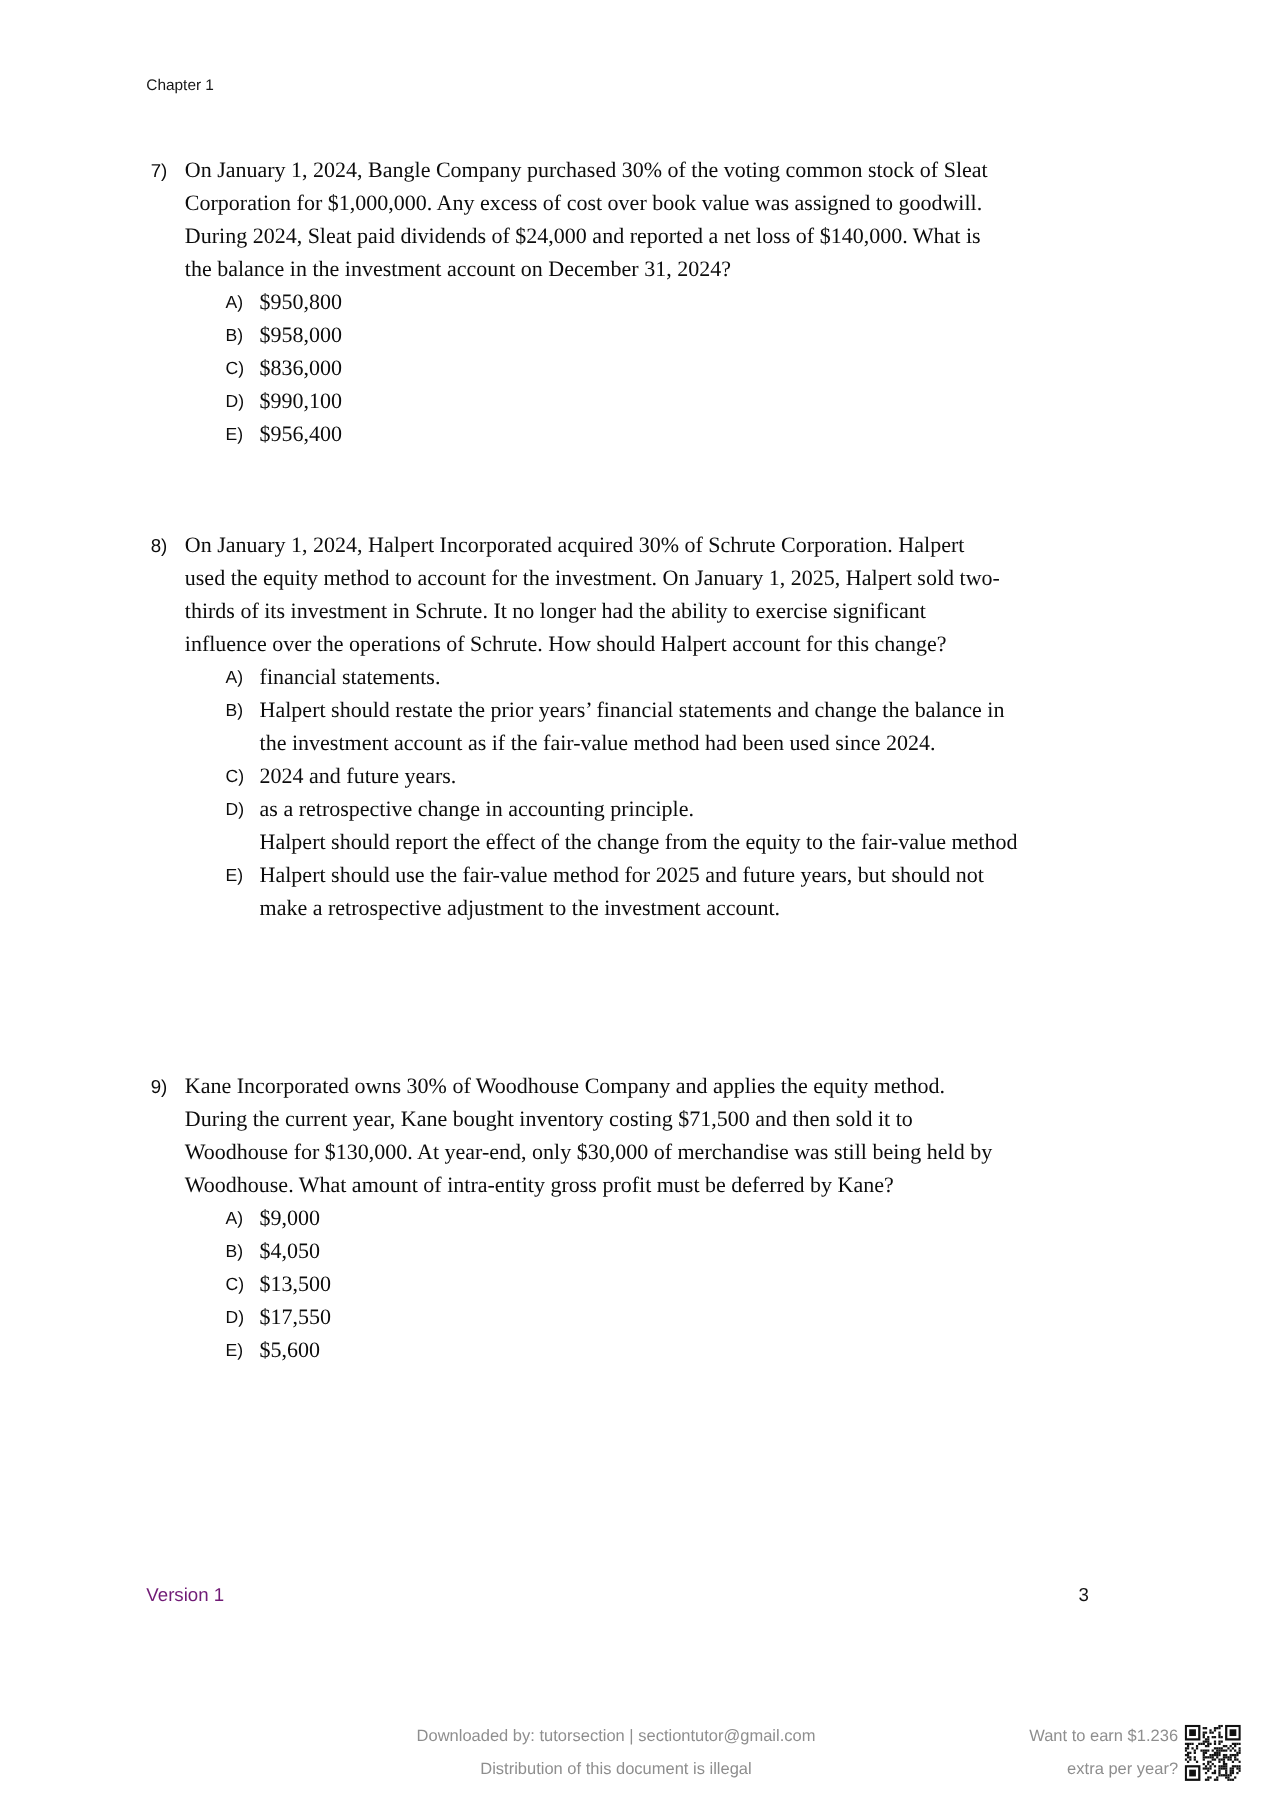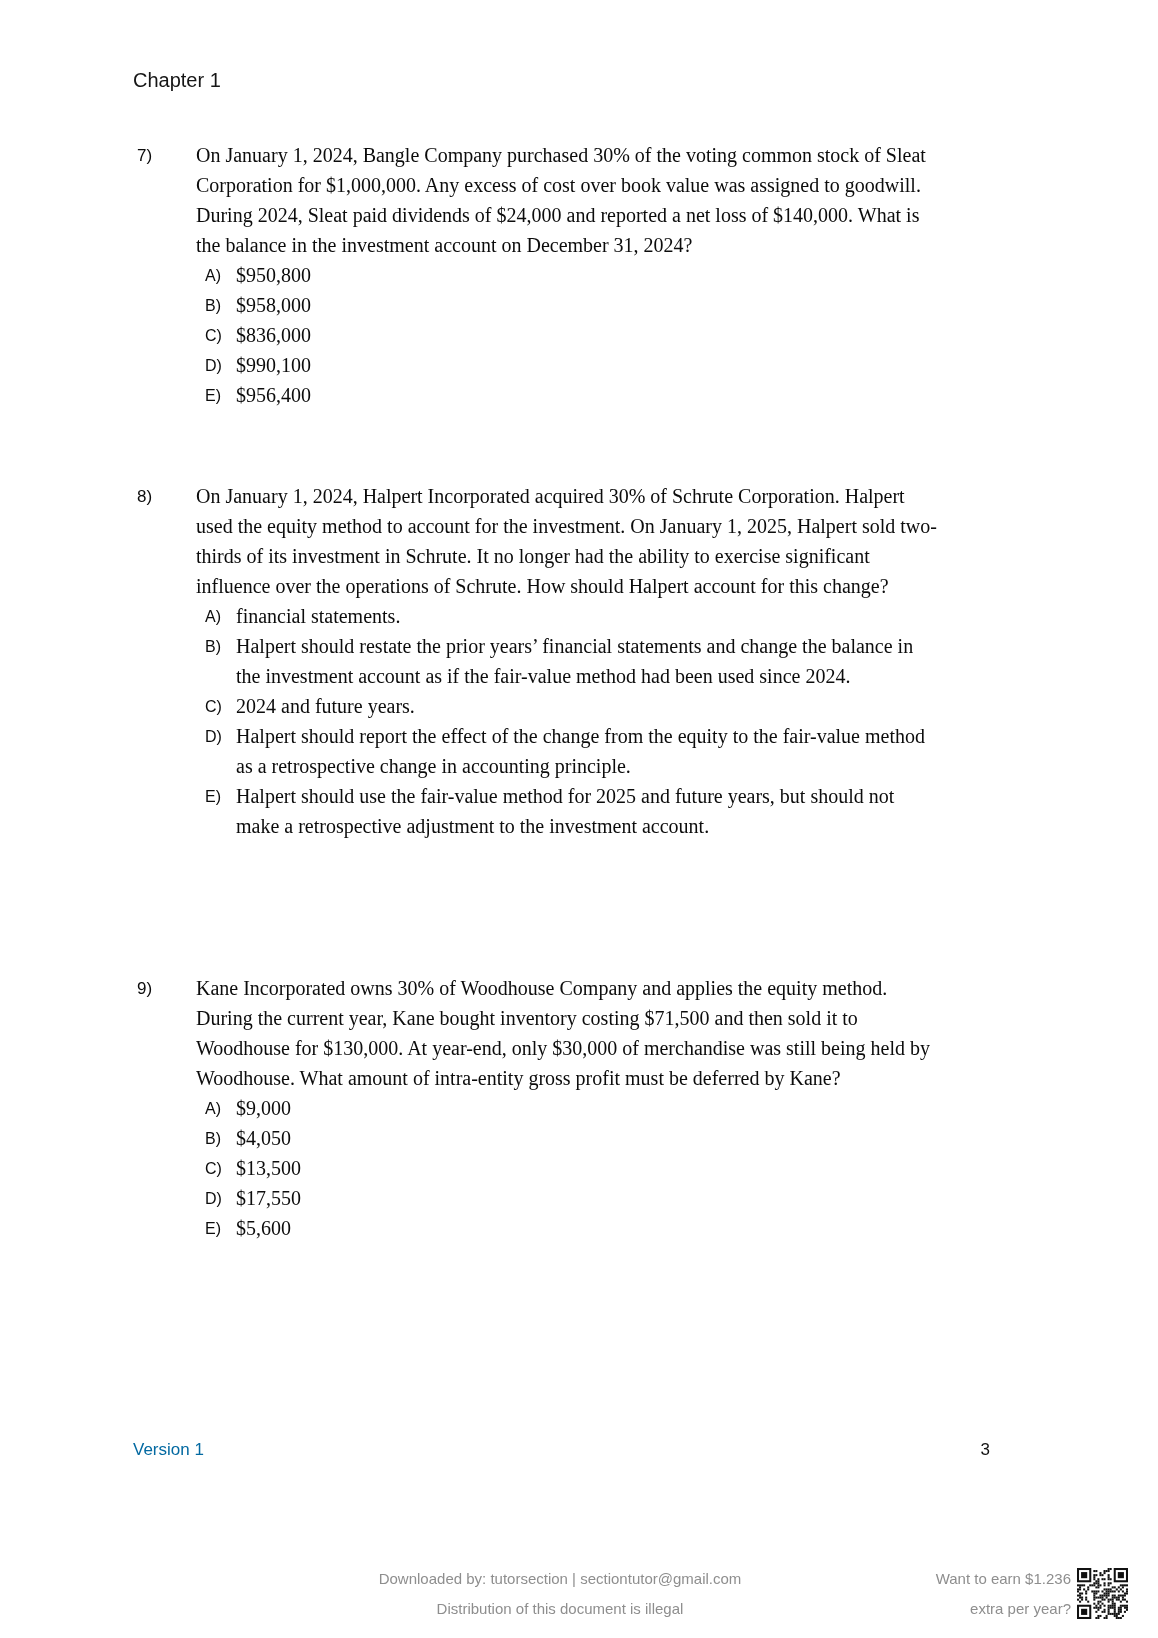--- a/index.html
+++ b/index.html
@@ -2,35 +2,35 @@
 <html><head>
 <meta charset="utf-8">
 <style>
   html,body{margin:0;padding:0;background:#ffffff;}
   .page{position:relative;width:1158px;height:1638px;background:#ffffff;overflow:hidden;
         font-family:"Liberation Serif",serif;color:#0c0c0c;}
   
   .center-zone{position:absolute;left:0;width:1120px;text-align:center;}
   .watermark{top:13px;font-family:"Liberation Sans",sans-serif;font-size:15px;color:#8e8e8e;}
   .chapter{position:absolute;left:133px;top:69px;font-family:"Liberation Sans",sans-serif;
-           font-size:20px;color:#161616;}
+           font-size:14px;color:#161616;}
   
   .question{position:absolute;left:137px;width:980px;font-size:20px;line-height:30px;}
   .qnum{position:absolute;left:0;top:1px;font-family:"Liberation Sans",sans-serif;
         font-size:17px;line-height:30px;color:#0c0c0c;}
   .qbody{margin-left:31px;}
-  .qline{white-space:nowrap;margin-left:28px;}
+  .qline{white-space:nowrap;}
   .opt{position:relative;margin-left:68px;}
   .olet{position:absolute;left:0;top:1px;font-family:"Liberation Sans",sans-serif;
         font-size:16px;line-height:30px;color:#0c0c0c;}
   .otext{margin-left:31px;}
   .otext div{white-space:nowrap;}
   
   .version{position:absolute;left:133px;top:1440px;font-family:"Liberation Sans",sans-serif;
-           font-size:17px;color:#0369a1;}
+           font-size:17px;color:#701a75;}
   .pagenum{position:absolute;left:0;top:1440px;width:990px;text-align:right;
            font-family:"Liberation Sans",sans-serif;font-size:17px;color:#131313;}
   
   .dl-info{top:1564px;font-family:Liberation Sans, sans-serif;font-size:15px;
            color:#8e8e8e;line-height:30px;}
   .earn{position:absolute;top:1564px;left:0;width:1071px;text-align:right;
         font-family:"Liberation Sans",sans-serif;font-size:15px;color:#8e8e8e;line-height:30px;}
   .qr{position:absolute;left:1077px;top:1568px;width:51px;height:51px;color:#111;}
 </style>
 </head>
@@ -107,22 +107,22 @@
           </div>
           <div class="opt">
             <span class="olet">C)</span>
             <div class="otext">
               <div>2024 and future years.</div>
             </div>
           </div>
           <div class="opt">
             <span class="olet">D)</span>
             <div class="otext">
+              <div>as a retrospective change in accounting principle.</div>
               <div>Halpert should report the effect of the change from the equity to the fair-value method</div>
-              <div>as a retrospective change in accounting principle.</div>
             </div>
           </div>
           <div class="opt">
             <span class="olet">E)</span>
             <div class="otext">
               <div>Halpert should use the fair-value method for 2025 and future years, but should not</div>
               <div>make a retrospective adjustment to the investment account.</div>
             </div>
           </div>
         </div>

